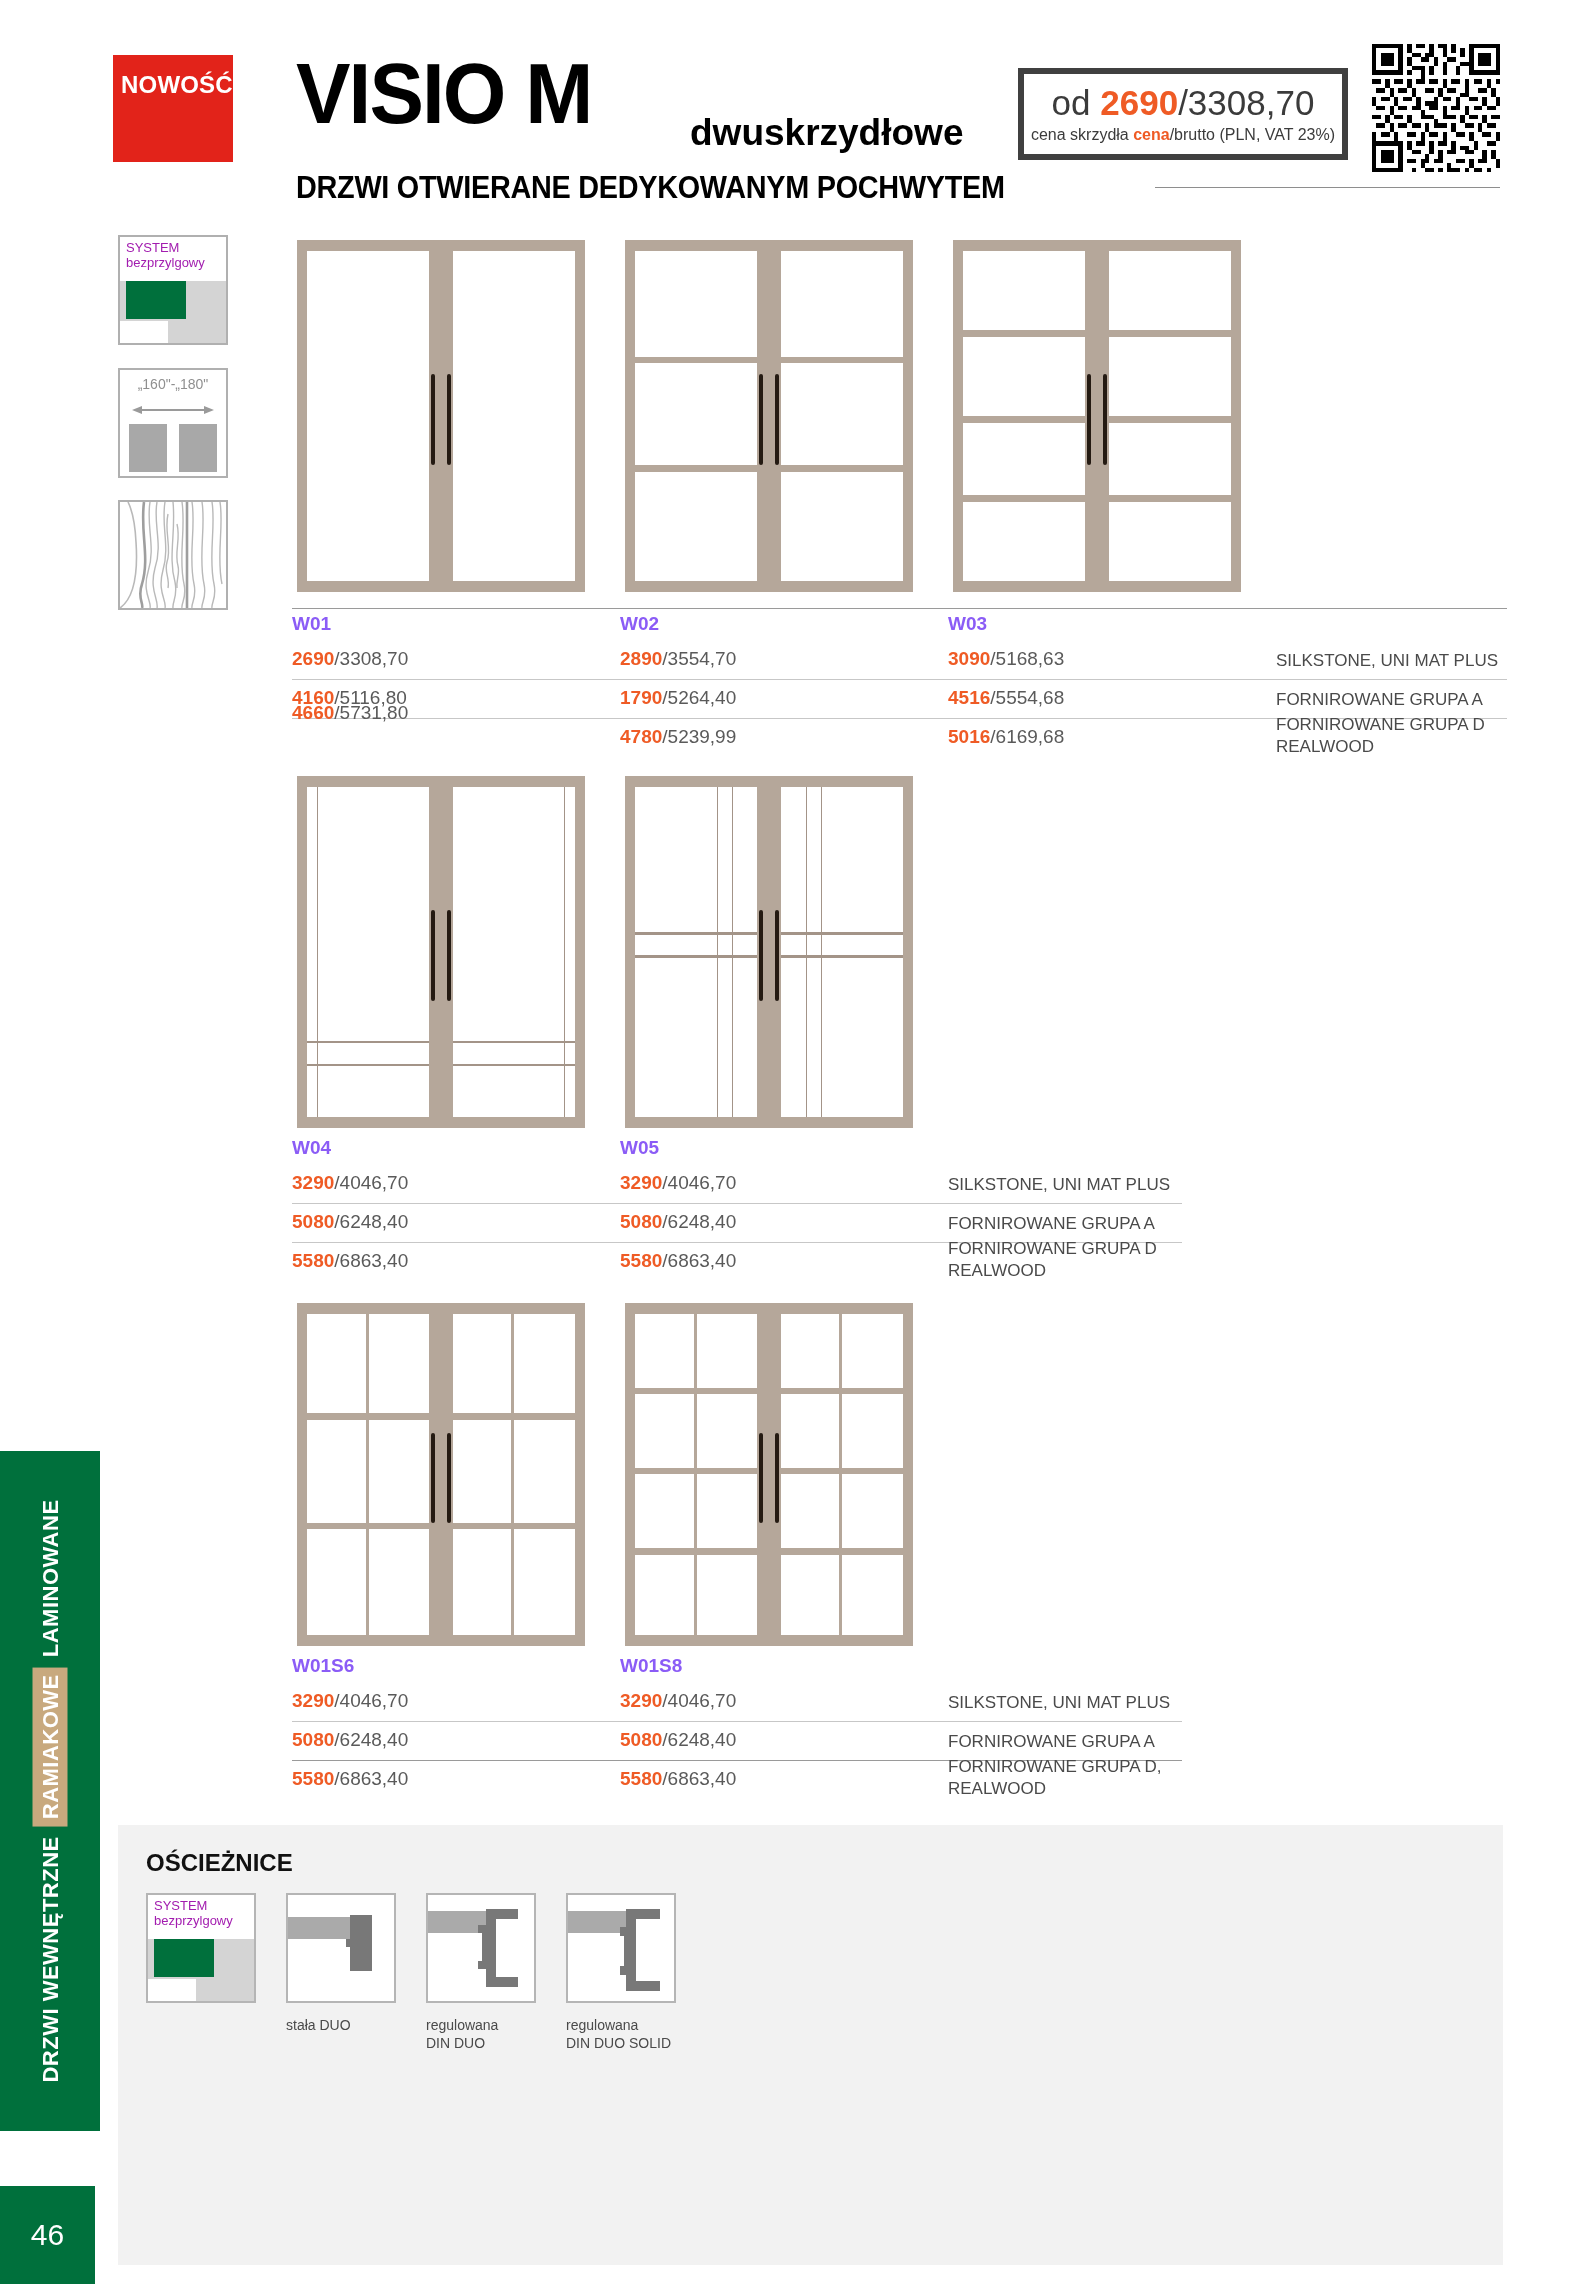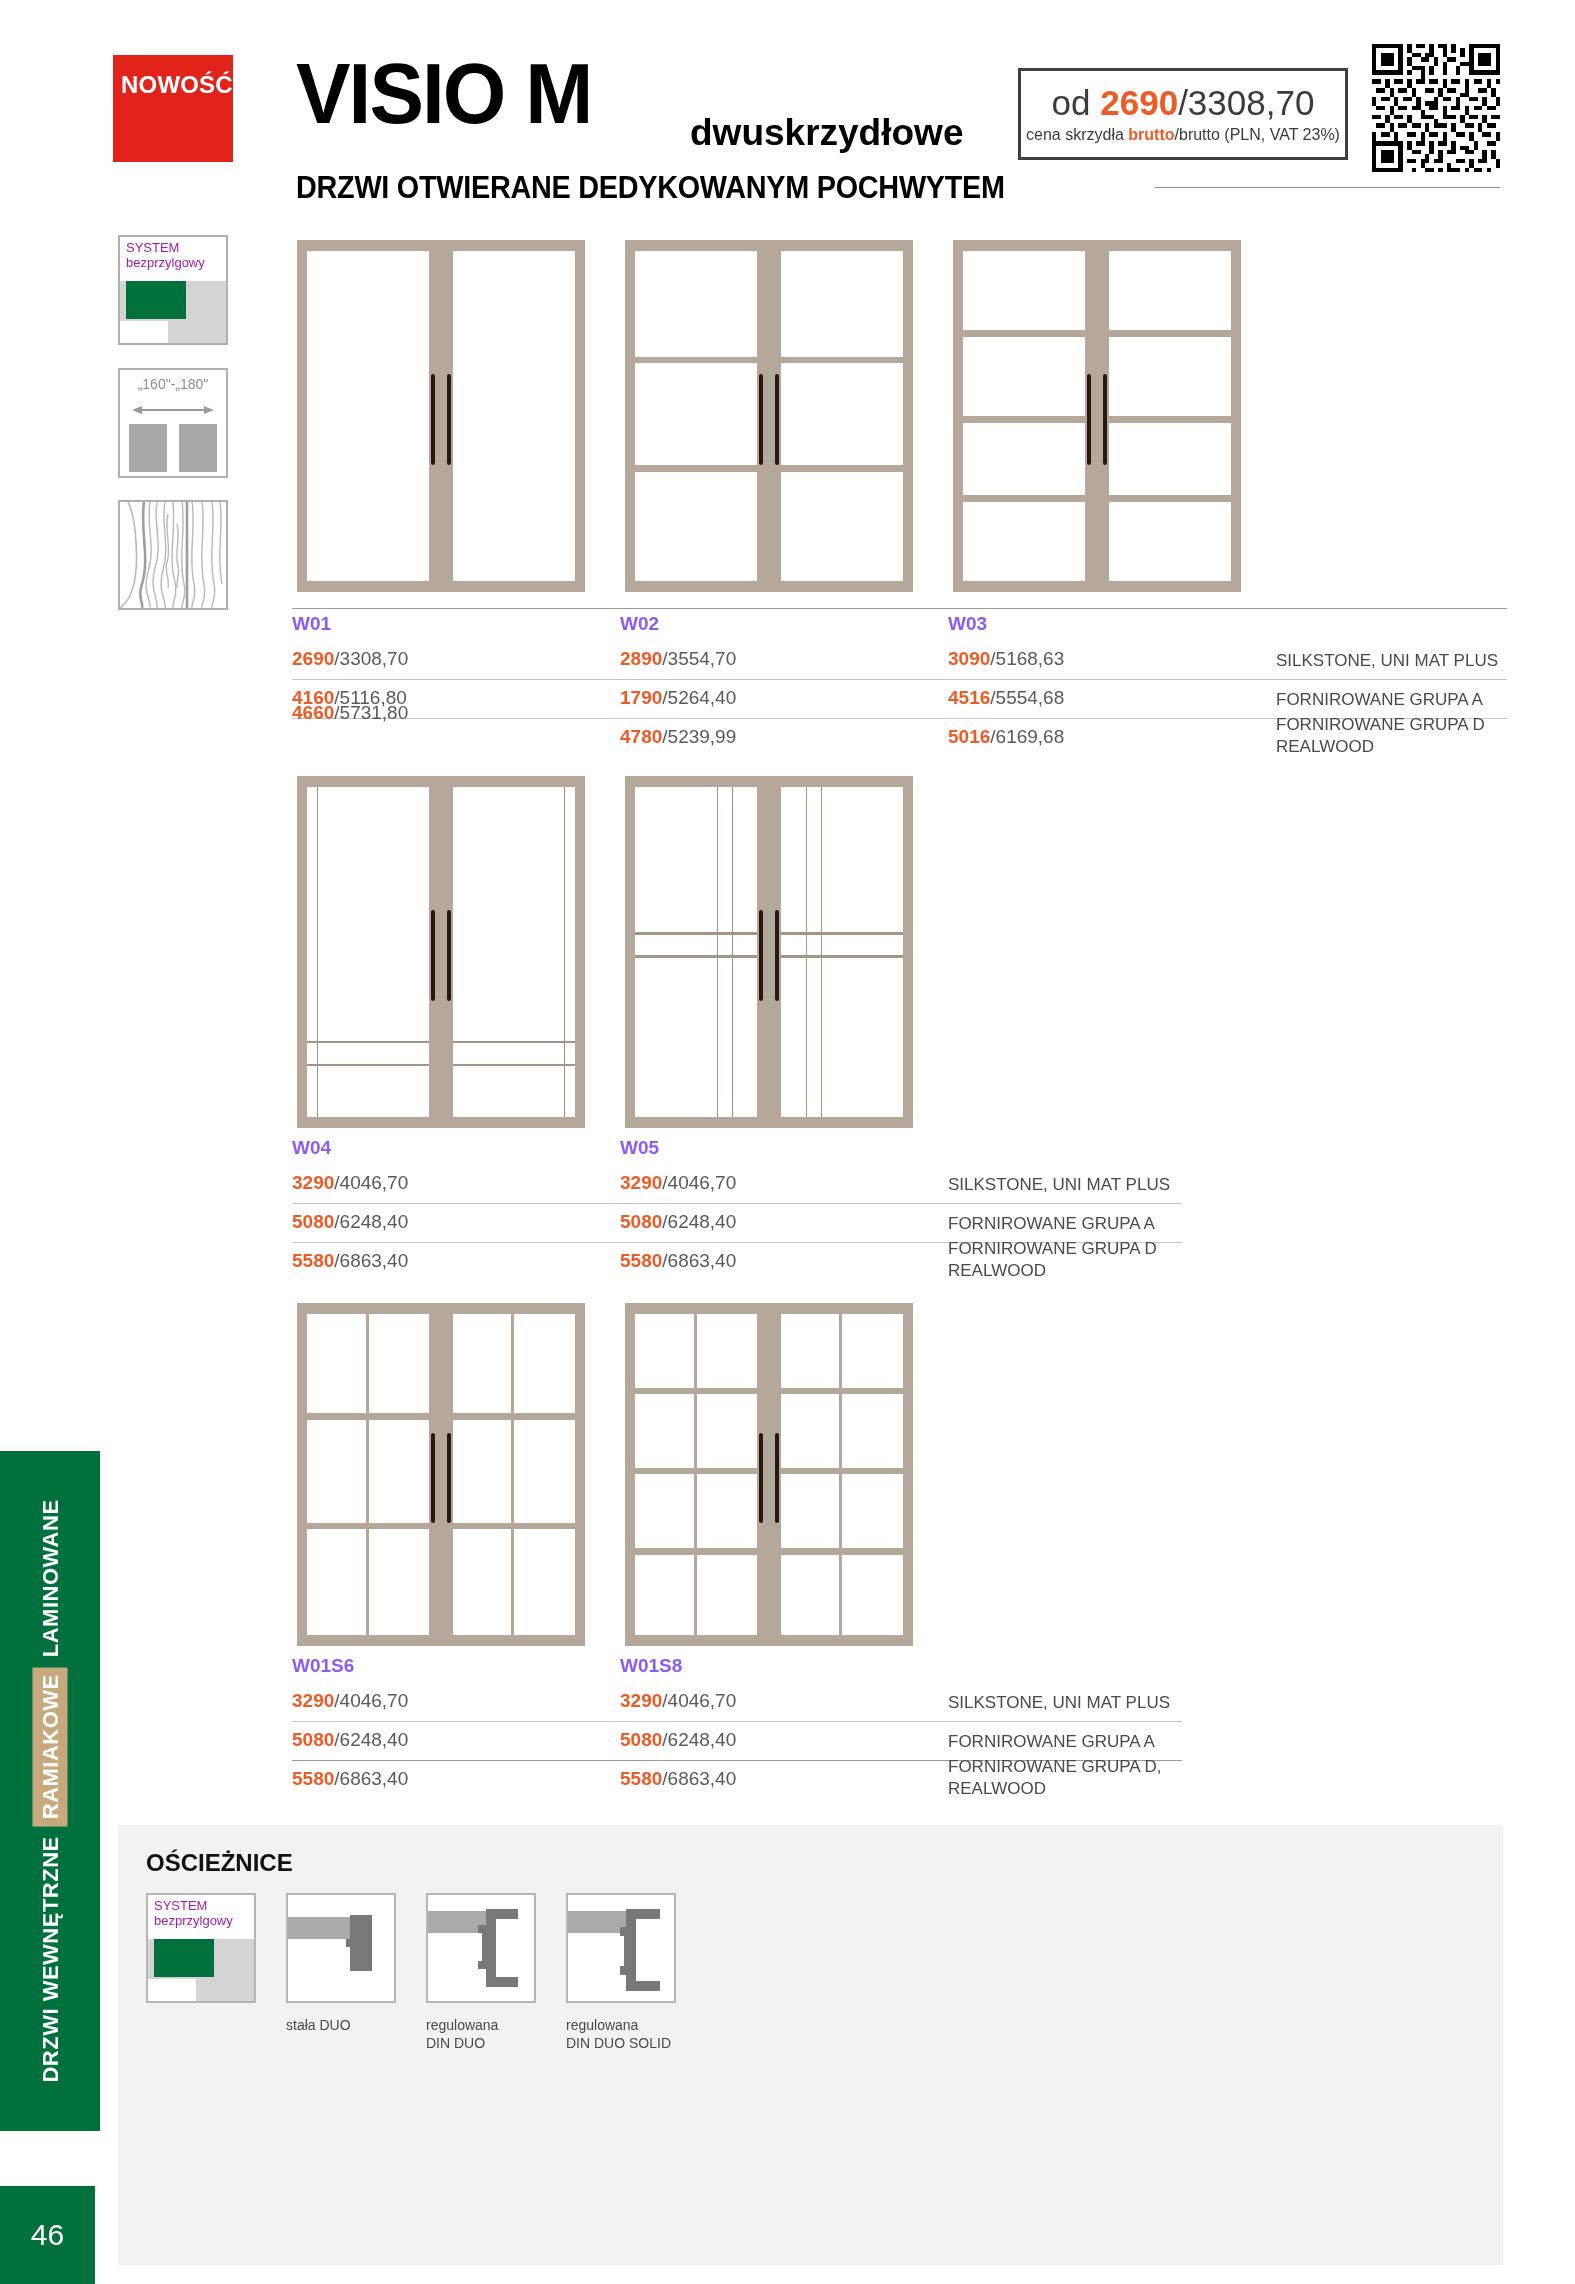--- a/index.html
+++ b/index.html
@@ -59,21 +59,21 @@
     font-size: 31px; font-weight: bold; color: #000;
     letter-spacing: -.3px; transform: scaleX(.93); transform-origin: left top;
   }
   .subtitle-rule {
     position: absolute; left: 1155px; top: 187px;
     width: 345px; height: 1px; background: #8e8e8e;
   }
   .price-box {
     position: absolute; left: 1018px; top: 68px;
     width: 330px; height: 92px;
-    border: 3px solid #404040; background: #fff;
+    border: 6px solid #404040; background: #fff;
     display: flex; flex-direction: column;
     align-items: center; justify-content: center;
   }
   .price-big { font-size: 35px; color: #3b3b3b; line-height: 1.1; white-space: nowrap; }
   .price-big b { color: #ef5b25; font-weight: bold; }
   .price-small { font-size: 16px; color: #3b3b3b; white-space: nowrap; margin-top: 3px; }
   .price-small b { color: #ef5b25; font-weight: bold; }
   .qr {
     position: absolute; left: 1372px; top: 44px;
     width: 128px; height: 128px;
@@ -150,21 +150,21 @@
   <div class="title-sub">dwuskrzydłowe</div>
   <div class="subtitle">DRZWI OTWIERANE DEDYKOWANYM POCHWYTEM</div>
   <div class="subtitle-rule"></div>
 
   <div class="price-box">
     <div class="price-big">
       <span>od</span>
       <b>2690</b><span>/3308,70</span>
     </div>
     <div class="price-small">
-      <span>cena skrzydła </span><b>brutto</b><span>/brutto (PLN, VAT 23%)</span>
+      <span>cena skrzydła </span><b>cena</b><span>/brutto (PLN, VAT 23%)</span>
     </div>
   </div>
 
   <svg class="qr" viewBox="0 0 29 29" shape-rendering="crispEdges">
     <rect width="29" height="29" fill="#fff"></rect>
     <g fill="#000">
       <rect x="0" y="0" width="7" height="1"></rect>
         <rect x="0" y="6" width="7" height="1"></rect>
       <rect x="0" y="0" width="1" height="7"></rect>
         <rect x="6" y="0" width="1" height="7"></rect>

